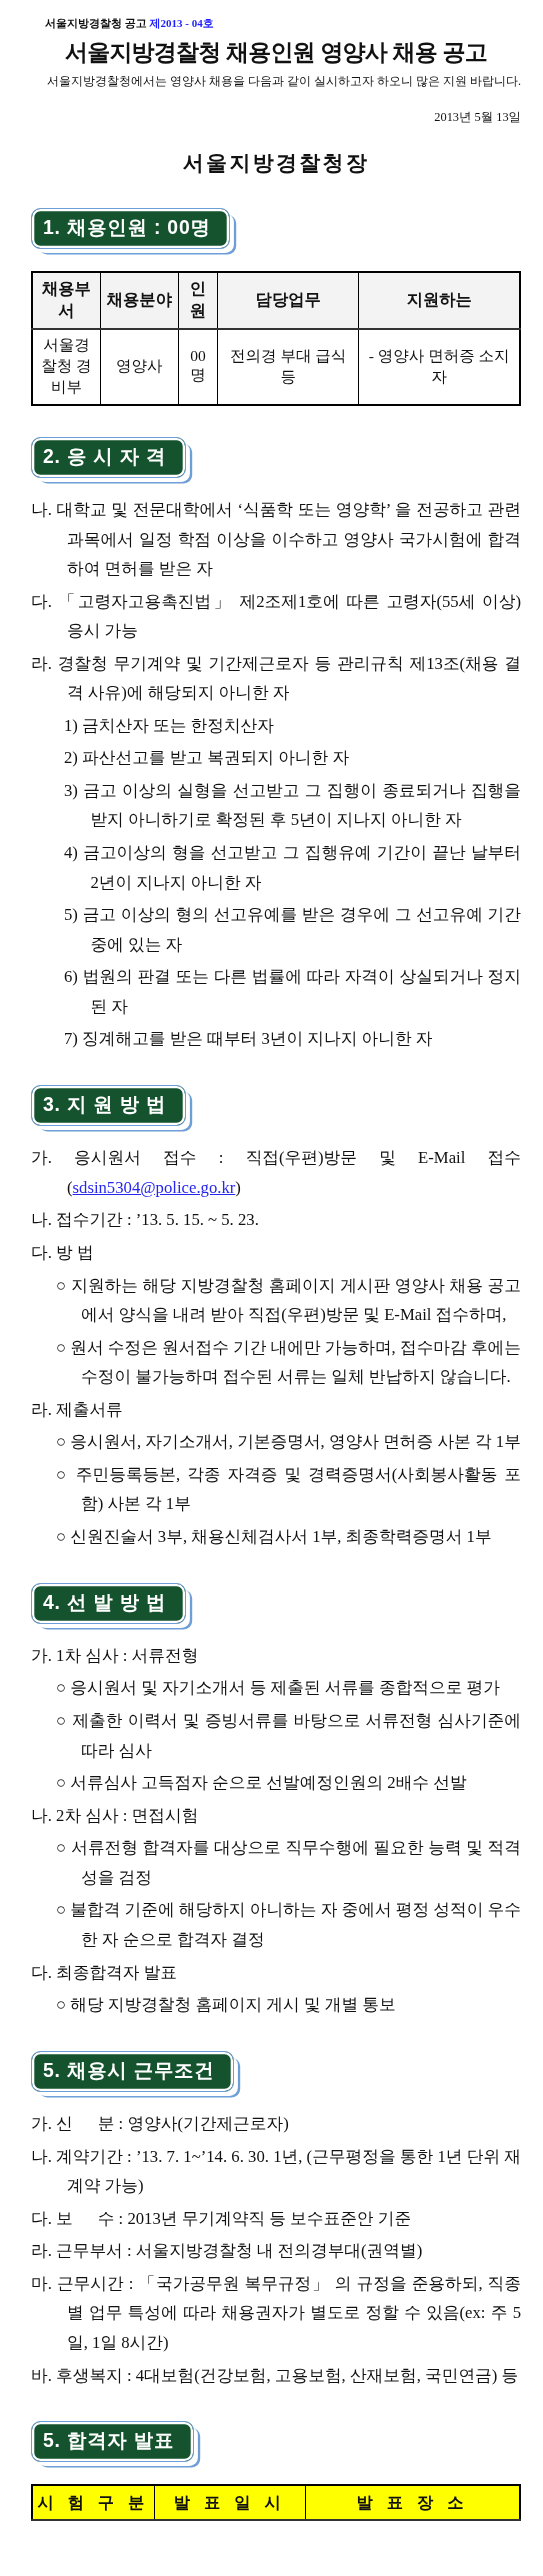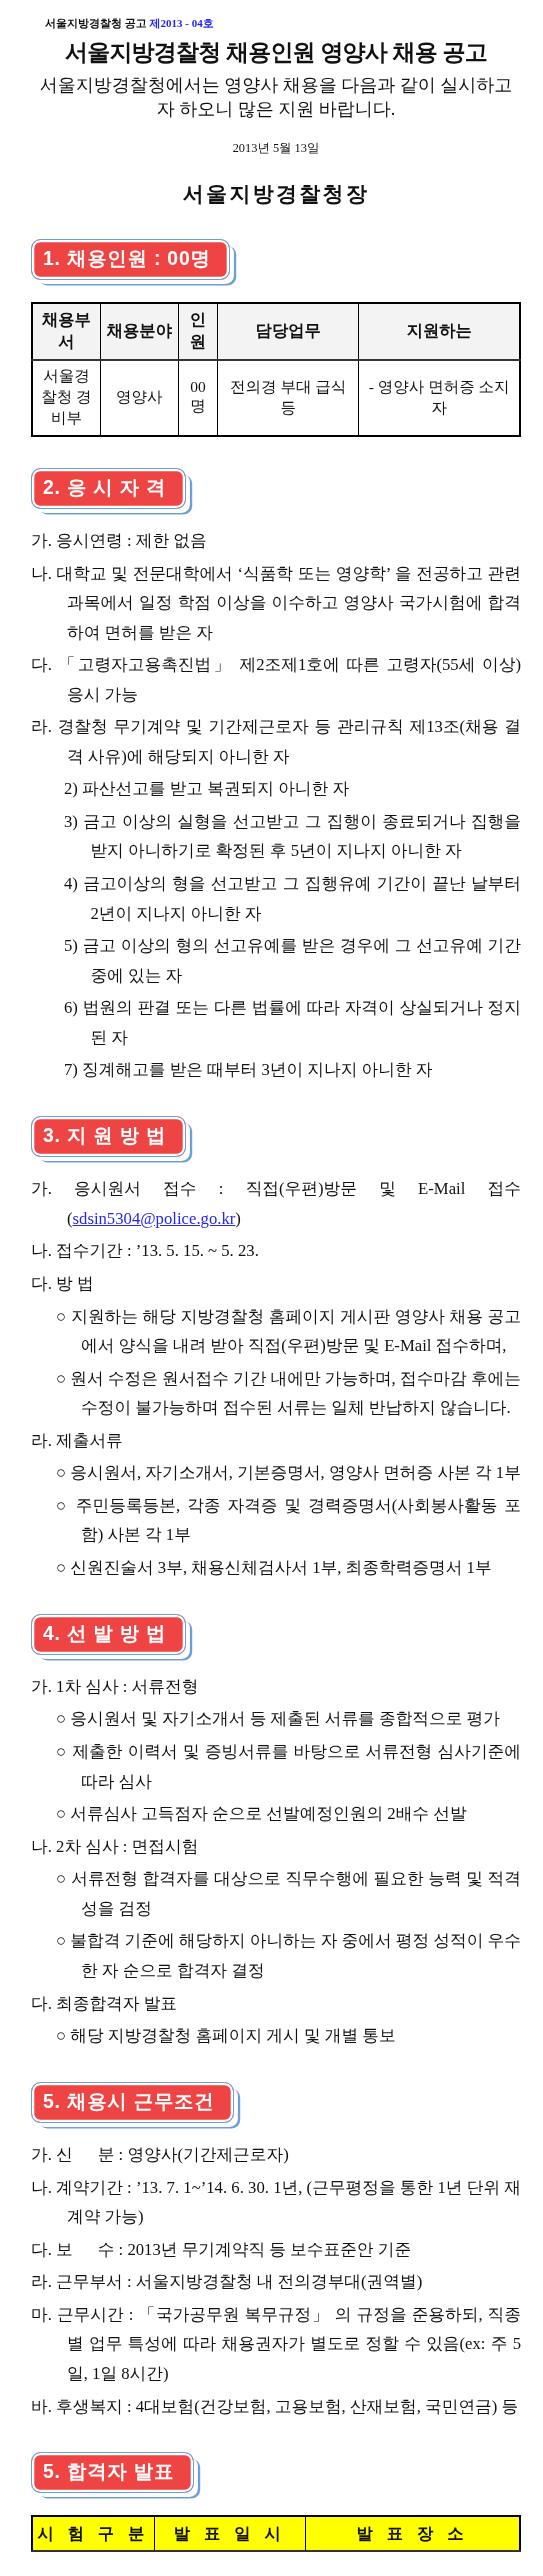--- a/index.html
+++ b/index.html
@@ -16,31 +16,31 @@
   .notice-line { font-size: 11px; font-weight: bold; margin-left: 14px; }
   .notice-no   { color: #1f1fff; }
   .doc-title {
     text-align: center;
     font-family: "Liberation Sans", "DejaVu Sans", sans-serif;
     font-weight: bold;
     font-size: 23px;
     letter-spacing: -0.8px;
     margin-top: 6.2px;
   }
-  .doc-subtitle { text-align: center; font-size: 18px; margin-top: 5.4px; }
-  .doc-date     { text-align: center; font-size: 12.4px;  margin-top: 18.6px; }
+  .doc-subtitle { text-align: right; font-size: 12px; margin-top: 5.4px; }
+  .doc-date     { text-align: right; font-size: 12.4px;  margin-top: 18.6px; }
   .doc-signer   { text-align: center; font-size: 21px; font-weight: bold;
                   letter-spacing: 2.3px; margin-top: 23px; }
 
   
   .badge-wrap { margin: 31px 0 17px 0; }
   .badge {
     display: inline-block;
     min-width: 151px;
-    background: #ef4444;
+    background: #14532d;
     border: 1.6px solid #6d9ed8;
     border-radius: 9.3px;
     color: #fff;
     font-family: "Liberation Sans", "DejaVu Sans", sans-serif;
     font-weight: bold;
     font-size: 19.4px;
     letter-spacing: 0.8px;
     padding: 5.4px 18.6px 7px 11px;
     box-shadow: inset 0 0 0 2.3px #fff, 4.7px 4.7px 0 -0.8px #fff, 7px 6.2px 0 -0.8px #6d9ed8;
   }
@@ -112,24 +112,24 @@
         <td>서울경찰청 경비부</td>
         <td>영양사</td>
         <td>00명</td>
         <td>전의경 부대 급식 등</td>
         <td>- 영양사 면허증 소지자</td>
       </tr>
     </tbody>
   </table>
 
   <div class="badge-wrap"><span class="badge">2. 응 시 자 격</span></div>
-  <p class="li ga">가. 응시연령 : 제한 없음</p>
   <p class="li ga">나. 대학교 및 전문대학에서 ‘식품학 또는 영양학’ 을 전공하고 관련과목에서 일정 학점 이상을 이수하고 영양사 국가시험에 합격하여 면허를 받은 자</p>
   <p class="li ga">다. 「고령자고용촉진법」 제2조제1호에 따른 고령자(55세 이상) 응시 가능</p>
   <p class="li ga">라. 경찰청 무기계약 및 기간제근로자 등 관리규칙 제13조(채용 결격 사유)에 해당되지 아니한 자</p>
+  <p class="li num">1) 금치산자 또는 한정치산자</p>
   <p class="li num">2) 파산선고를 받고 복권되지 아니한 자</p>
   <p class="li num">3) 금고 이상의 실형을 선고받고 그 집행이 종료되거나 집행을 받지 아니하기로 확정된 후 5년이 지나지 아니한 자</p>
   <p class="li num">4) 금고이상의 형을 선고받고 그 집행유예 기간이 끝난 날부터 2년이 지나지 아니한 자</p>
   <p class="li num">5) 금고 이상의 형의 선고유예를 받은 경우에 그 선고유예 기간 중에 있는 자</p>
   <p class="li num">6) 법원의 판결 또는 다른 법률에 따라 자격이 상실되거나 정지된 자</p>
   <p class="li num">7) 징계해고를 받은 때부터 3년이 지나지 아니한 자</p>
 
   <div class="badge-wrap"><span class="badge">3. 지 원 방 법</span></div>
   <p class="li ga"><span>가. 응시원서 접수 : 직접(우편)방문 및 E-Mail 접수(</span><a class="email" href="#">sdsin5304@police.go.kr</a><span>)</span></p>
   <p class="li ga">나. 접수기간 : ’13. 5. 15. ~ 5. 23.</p>

